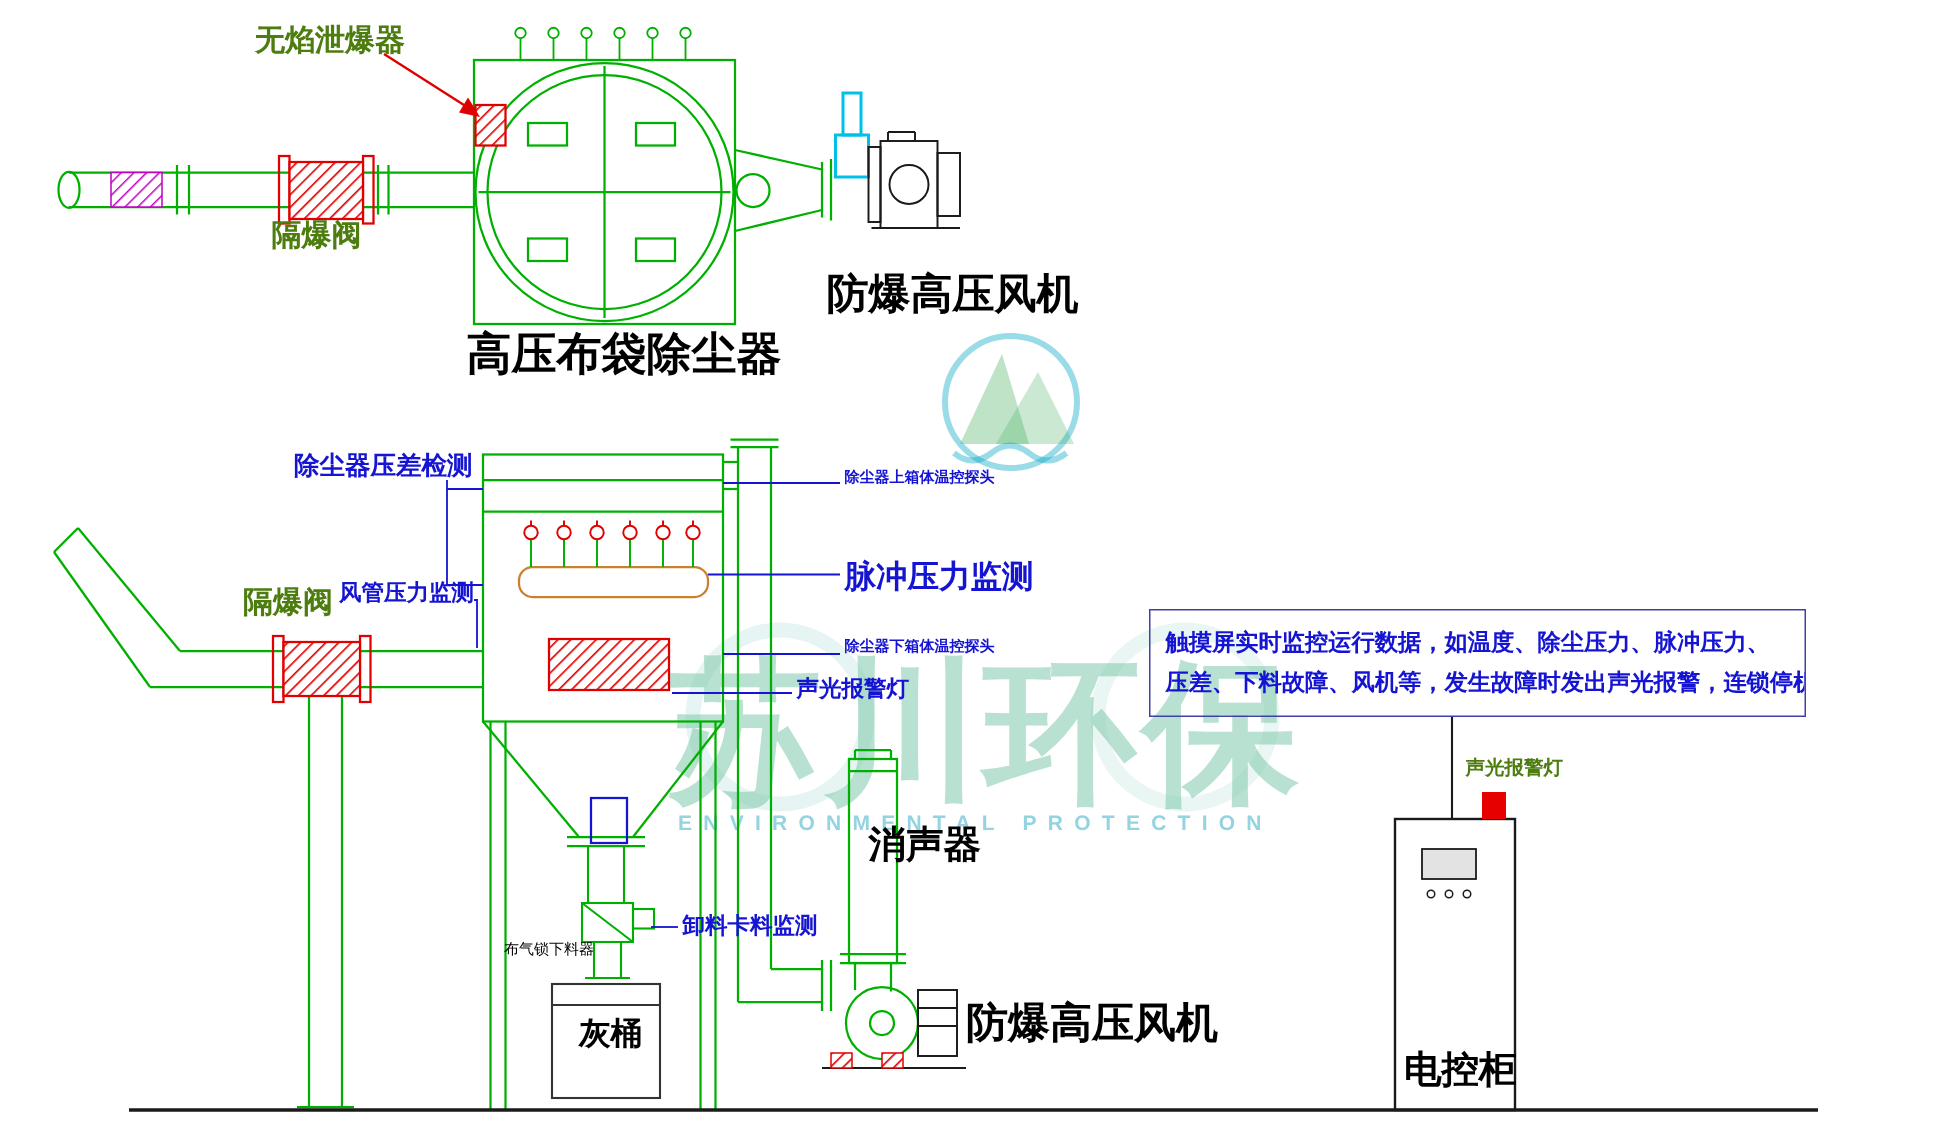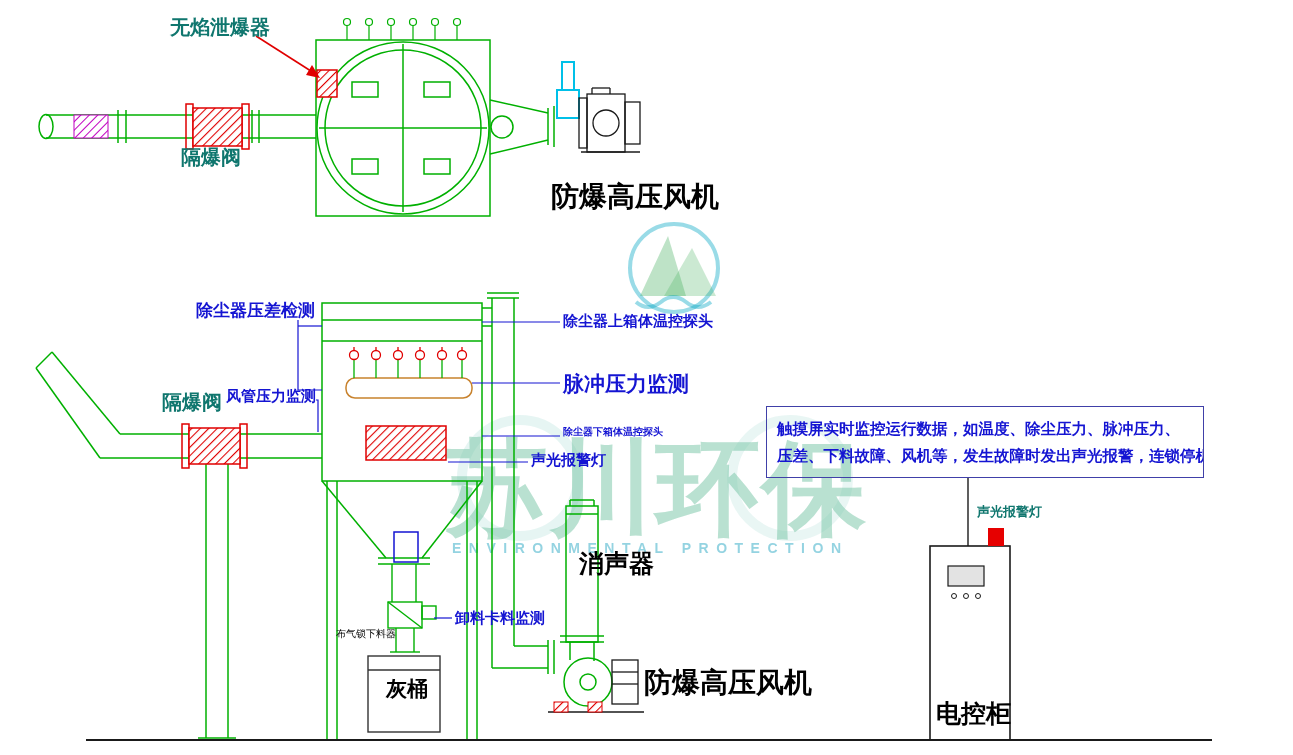--- a/index.html
+++ b/index.html
@@ -6,30 +6,30 @@
   #canvas{position:relative;width:1293px;height:755px;background:#ffffff;overflow:hidden;
           font-family:"Liberation Serif","DejaVu Serif",serif;}
   #watermark{position:absolute;inset:0;z-index:0;}
   #wm-cn{position:absolute;left:444px;top:420px;font-size:104px;font-weight:bold;
          letter-spacing:2px;color:rgba(116,196,164,0.5);white-space:nowrap;}
   #wm-en{position:absolute;left:452px;top:540px;font-size:14px;font-weight:bold;
          letter-spacing:7.5px;color:rgba(60,175,200,0.55);white-space:nowrap;
          font-family:"Liberation Sans","DejaVu Sans",sans-serif;}
   #art{position:absolute;left:0;top:0;z-index:1;}
   .label{position:absolute;z-index:2;white-space:nowrap;font-weight:bold;line-height:1.1;}
-  .red{color:#0f766e;}
+  .red{color:#4d7c0f;}
   .blue{color:#1414d2;}
   .blk{color:#000000;}
   #lb-flameless-top{left:170px;top:16px;font-size:20px;}
   #lb-isovalve-top{left:181px;top:146px;font-size:20px;}
   #lb-fan-top{left:551px;top:182px;font-size:28px;}
   #lb-title{left:311px;top:220px;font-size:30px;}
   #lb-dim{left:317px;top:256px;font-size:28px;}
   #lb-dp{left:196px;top:302px;font-size:17px;}
-  #lb-upper{left:563px;top:313px;font-size:15px;}
+  #lb-upper{left:563px;top:313px;font-size:10px;}
   #lb-pulse{left:563px;top:373px;font-size:21px;}
   #lb-isovalve-side{left:162px;top:391px;font-size:20px;}
   #lb-duct{left:226px;top:388px;font-size:15px;text-align:right;}
   #lb-lower{left:563px;top:426px;font-size:10px;}
   #lb-flameless-dev{left:531px;top:452px;font-size:15px;}
   #lb-discharge{left:455px;top:610px;font-size:15px;}
   #lb-feeder{left:336px;top:628px;font-size:10px;font-weight:normal;}
   #lb-bucket{left:386px;top:678px;font-size:21px;text-align:right;}
   #lb-muffler{left:579px;top:550px;font-size:25px;}
   #lb-fan-bottom{left:644px;top:668px;font-size:28px;}
@@ -271,20 +271,21 @@
         <circle cx="978" cy="596" r="2.5" stroke="#1a1a1a" fill="none"></circle>
         <rect x="988" y="528" width="16" height="18" fill="#e60000"></rect>
       </g>
       <line x1="86" y1="740" x2="1212" y2="740" stroke="#1a1a1a" stroke-width="2.2"></line>
     </g>
   </svg>
 
   <div class="label red" id="lb-flameless-top">无焰泄爆器</div>
   <div class="label red" id="lb-isovalve-top">隔爆阀</div>
   <div class="label blk" id="lb-fan-top">防爆高压风机</div>
+  <div class="label blk" id="lb-title">高压布袋除尘器</div>
 
   <div class="label blue" id="lb-dp">除尘器压差检测</div>
   <div class="label blue" id="lb-upper">除尘器上箱体温控探头</div>
   <div class="label blue" id="lb-pulse">脉冲压力监测</div>
   <div class="label red" id="lb-isovalve-side">隔爆阀</div>
   <div class="label blue" id="lb-duct">风管压力监测</div>
   <div class="label blue" id="lb-lower">除尘器下箱体温控探头</div>
   <div class="label blue" id="lb-flameless-dev">声光报警灯</div>
   <div class="label blue" id="lb-discharge">卸料卡料监测</div>
   <div class="label blk" id="lb-feeder">布气锁下料器</div>

